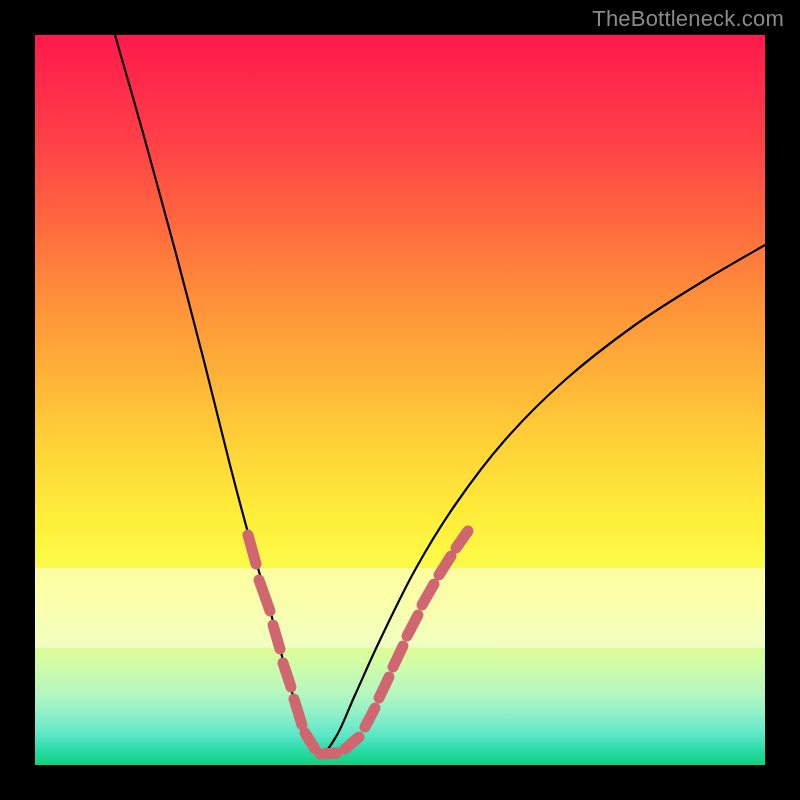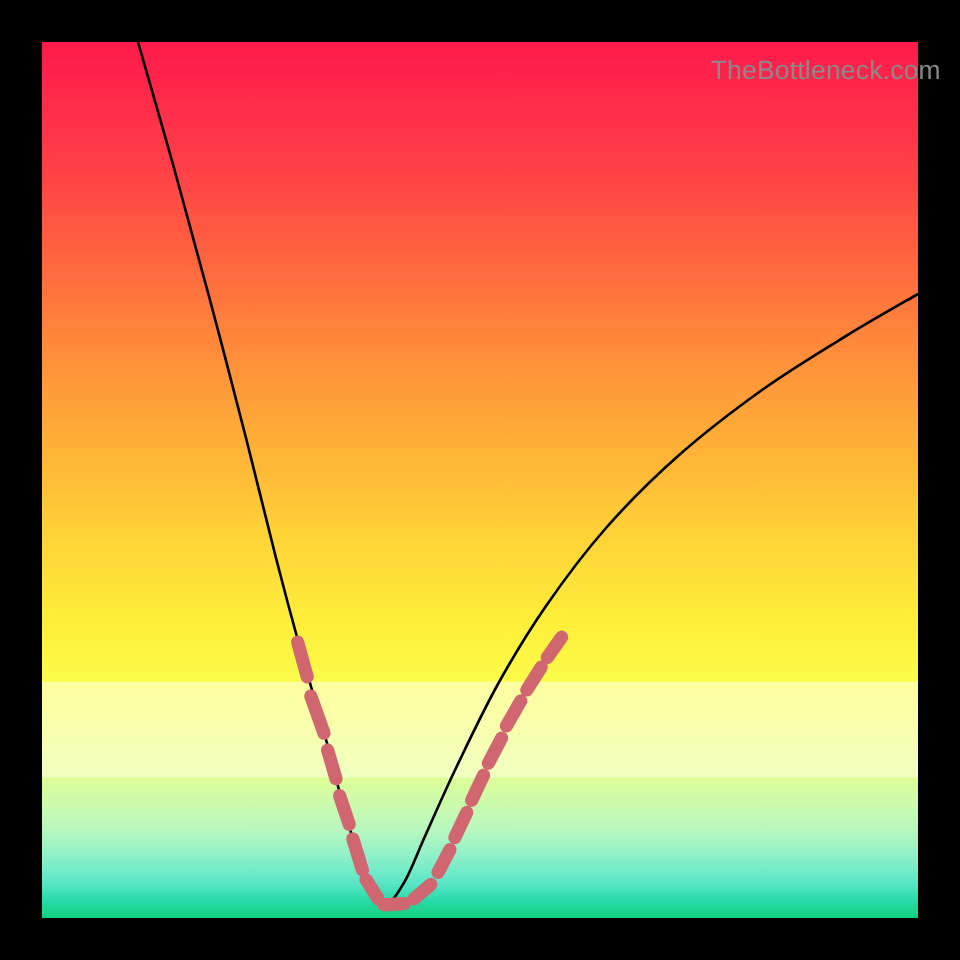--- a/index.html
+++ b/index.html
@@ -53,21 +53,20 @@
   }
   .watermark {
     position: absolute;
     top: 6px;
     right: 16px;
     color: #8a8a8a;
     font-size: 22px;
     font-weight: 500;
     letter-spacing: 0.2px;
     user-select: none;
-    margin-top: 40px;
   }
   svg.curve {
     position: absolute;
     left: 0;
     top: 0;
     width: 730px;
     height: 730px;
     overflow: visible;
   }
   .curve-path {

